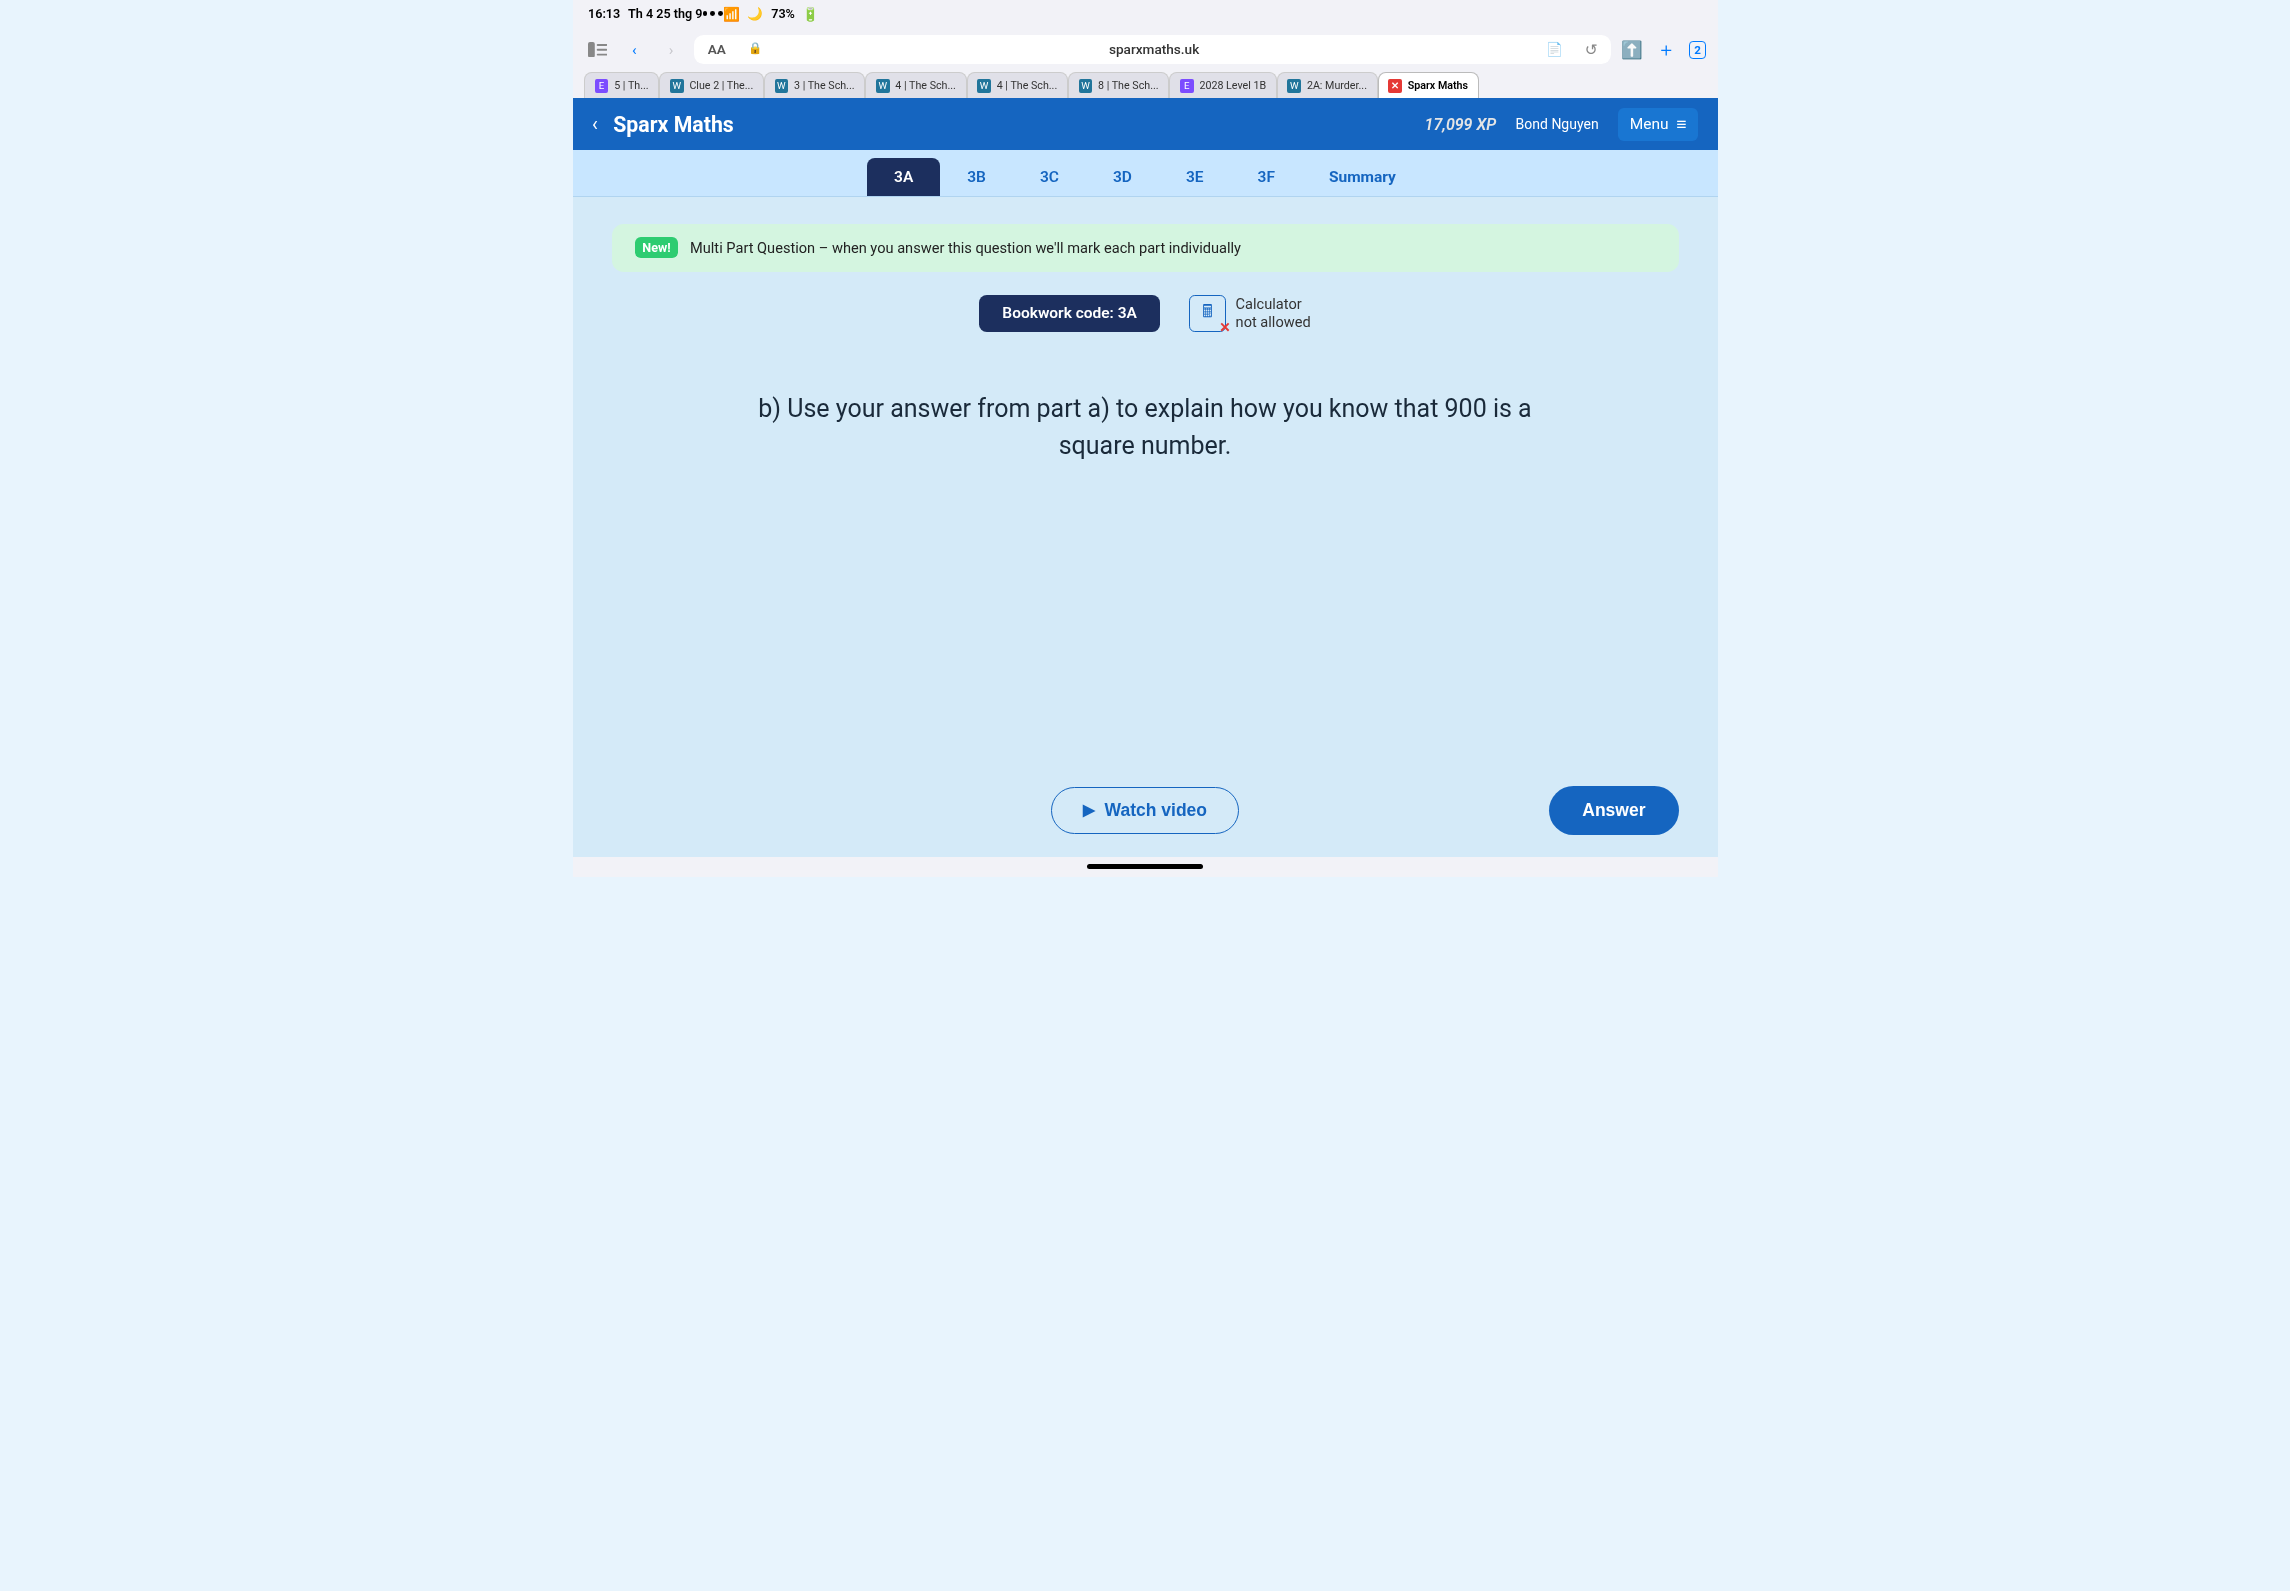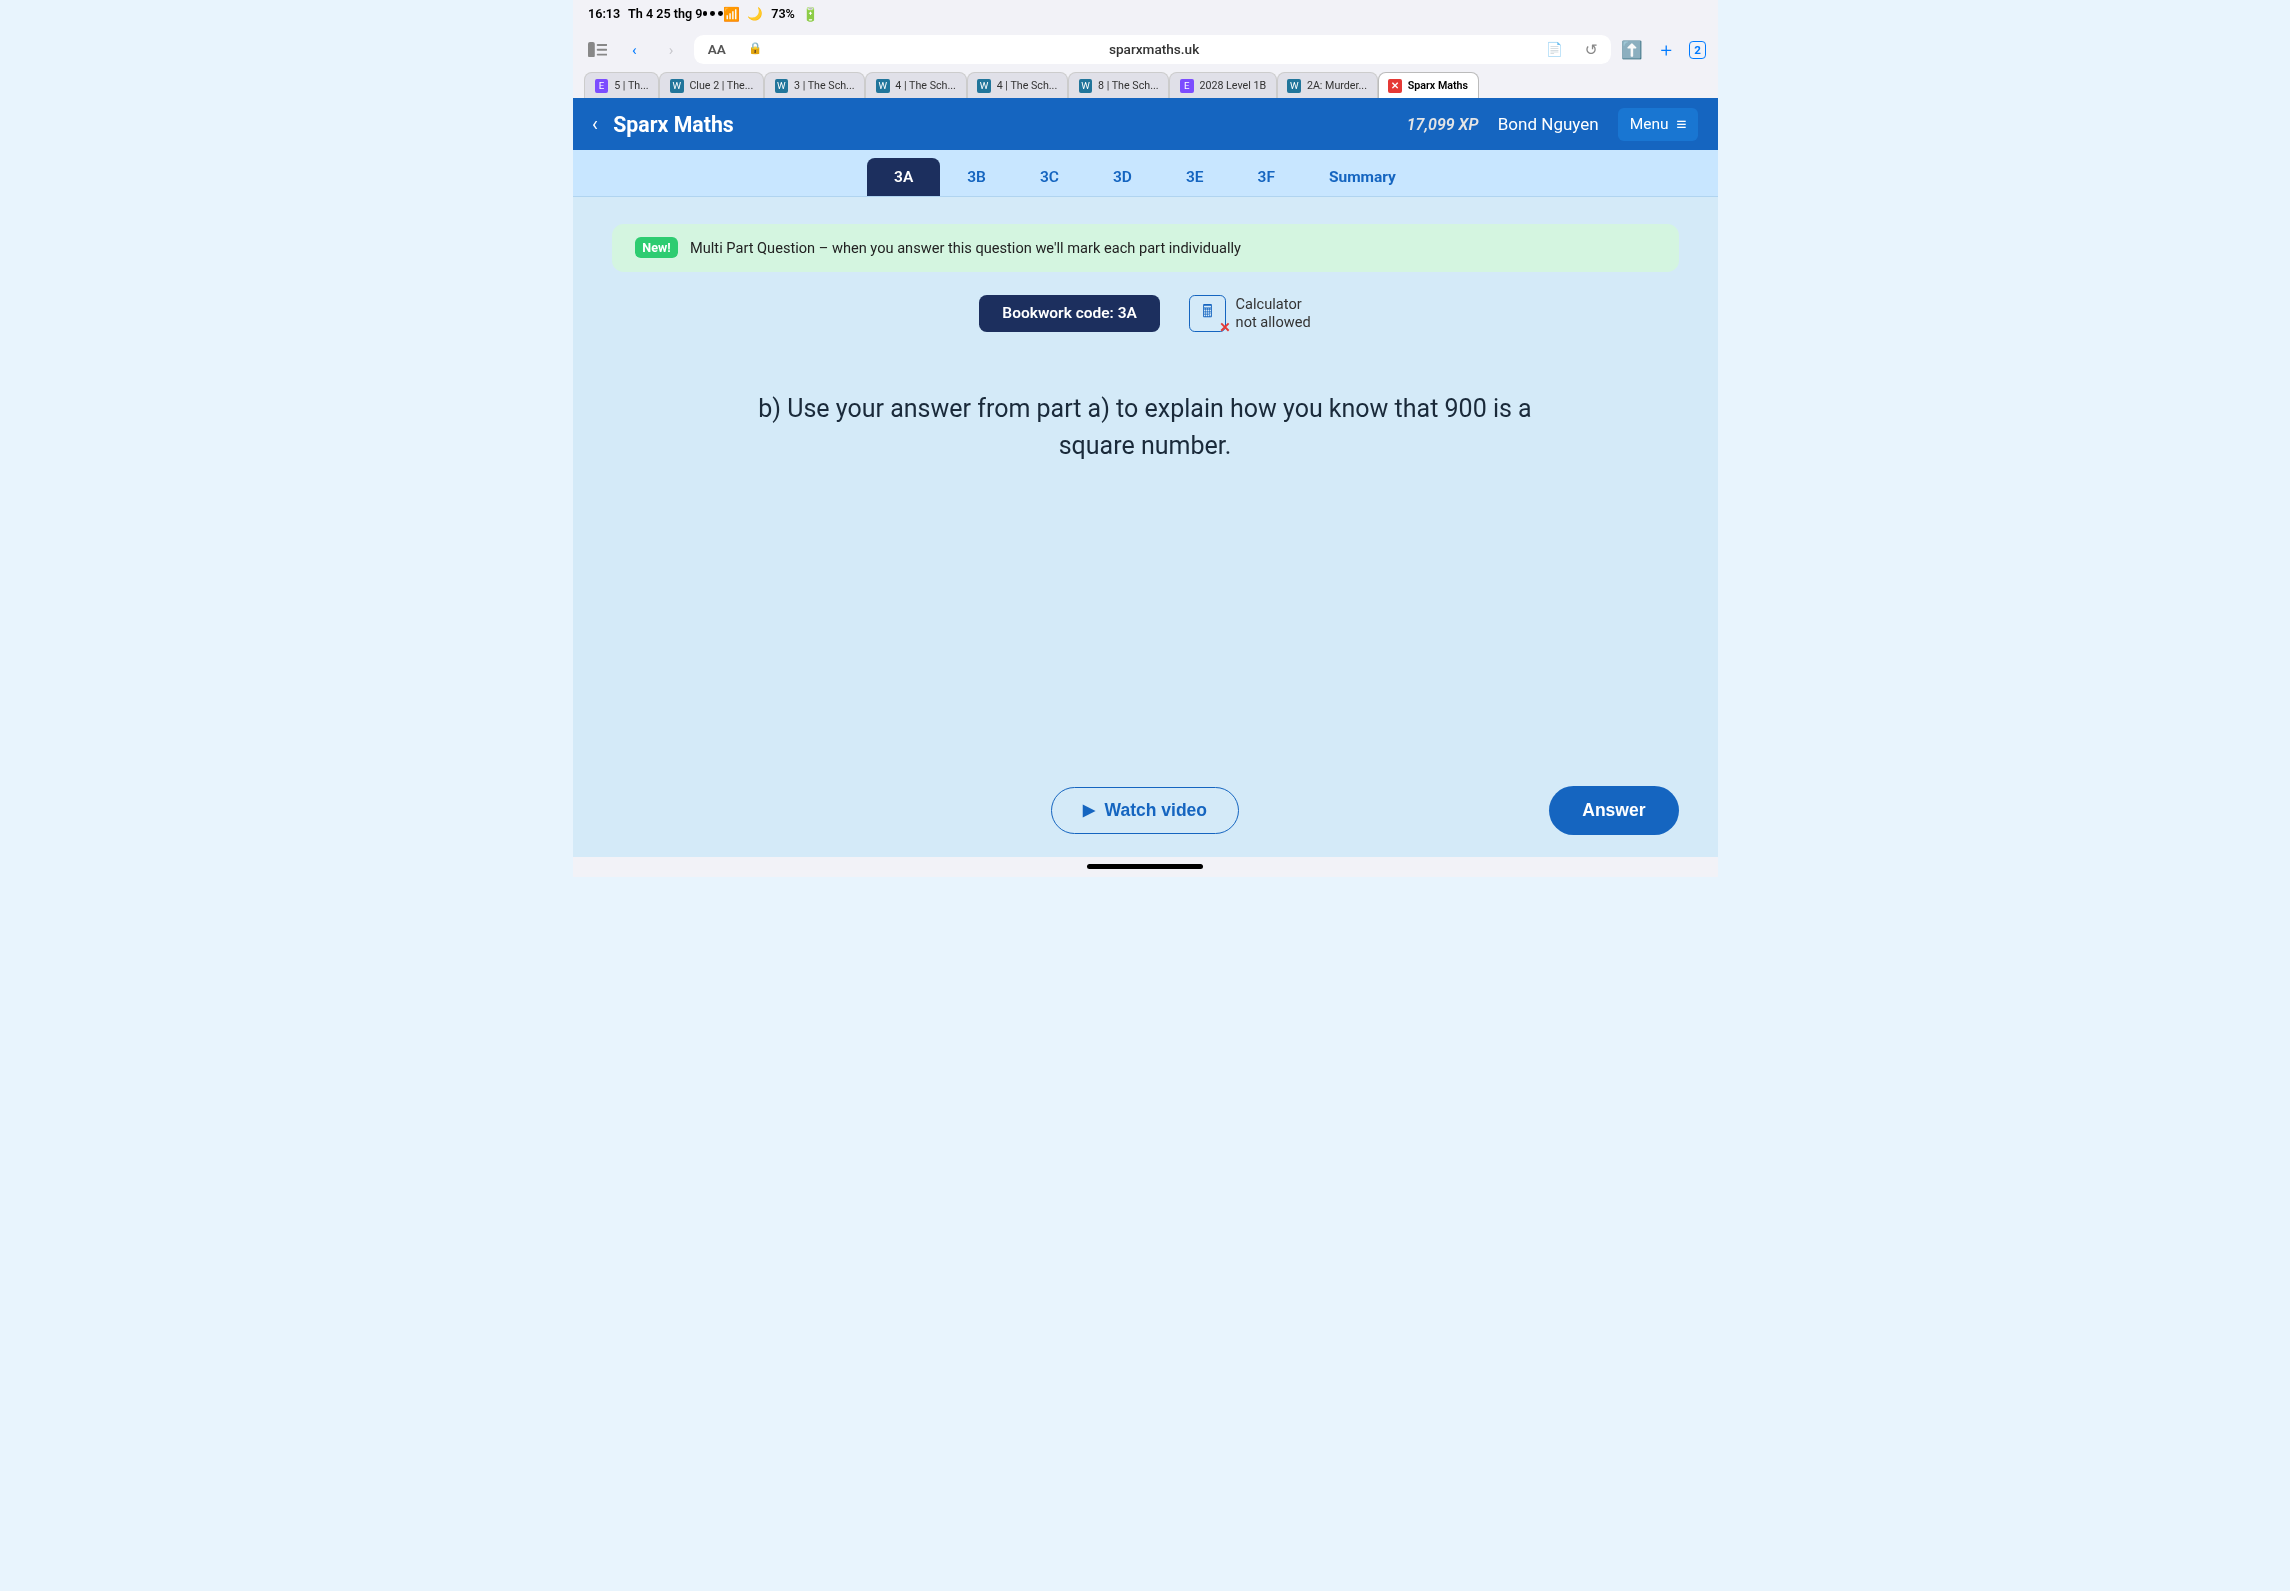--- a/index.html
+++ b/index.html
@@ -137,21 +137,21 @@
       align-items: center;
       gap: 19.4px;
     }
     .xp-badge {
       font-size: 16px;
       font-weight: 600;
       color: #e5e5e5;
       font-style: italic;
     }
     .user-name {
-      font-size: 17px;
+      font-size: 14px;
       color: white;
     }
     .menu-btn {
       display: flex;
       align-items: center;
       gap: 7.8px;
       font-size: 15.5px;
       font-weight: 400;
       color: white;
       cursor: pointer;

